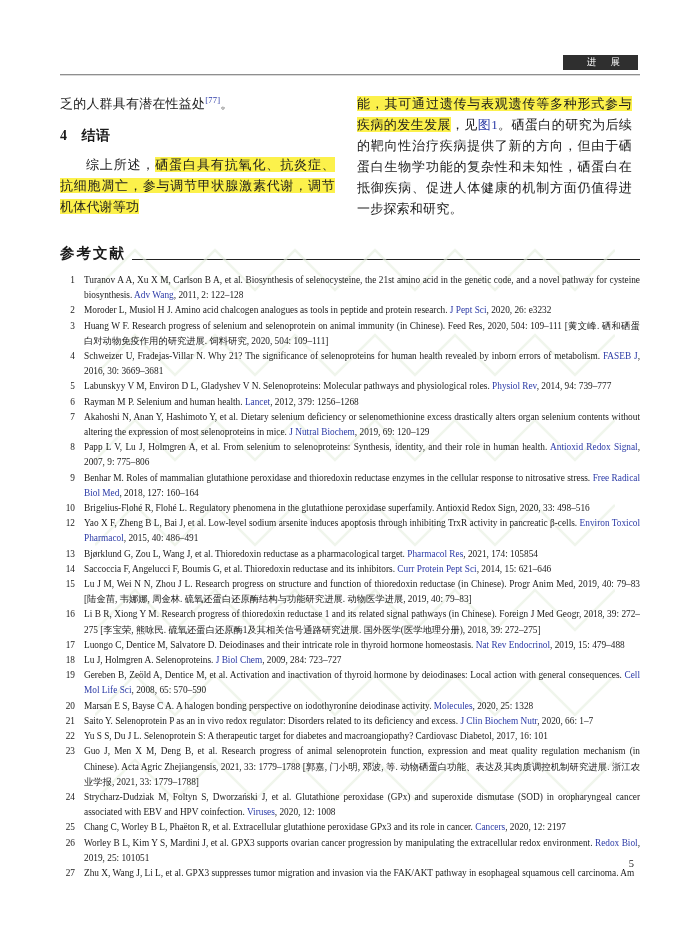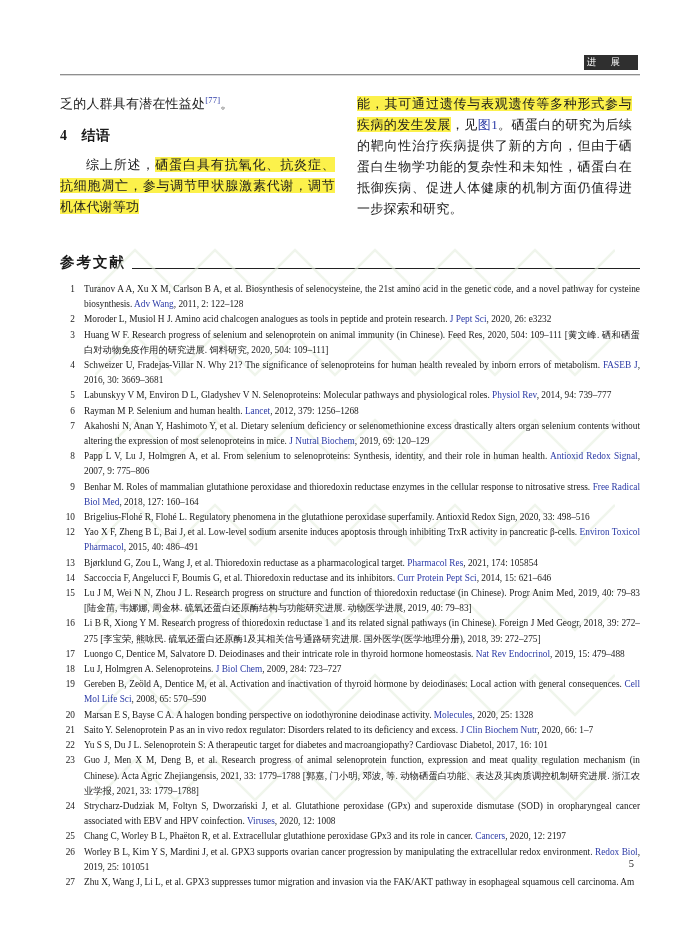--- a/index.html
+++ b/index.html
@@ -32,21 +32,21 @@
   
   .header{
     display:flex;justify-content:flex-end;
     margin-right:2px;
   }
   .badge{
     background:var(--badge_bg,#2f2f2f);
     color:#ffffff;
     font-size:9.5px;
     letter-spacing:6px;
-    padding:2px 12px 2px 3px;
+    padding:2px 12px 2px 24px;
     line-height:11px;
   }
   .header-rule{
     margin-top:4px;
     height:2px;
     background:var(--rule_gray,#8f8f8f);
     border-bottom:1px solid #d9d9d9;
   }
   
   .columns{
@@ -75,21 +75,21 @@
     color:var(--link,#2b3aa6);
     vertical-align:super;
     font-size:.66em;
     line-height:0;
   }
   .seg-it{}
   
   .ref-heading-row{
     display:flex;
     align-items:flex-end;
-    margin-top:35px;
+    margin-top:26px;
   }
   .ref-heading{
     font-size:14.5px;
     font-weight:bold;
     letter-spacing:2px;
     line-height:16px;
   }
   .ref-heading-rule{
     flex:1;
     border-bottom:1.2px solid #222;

